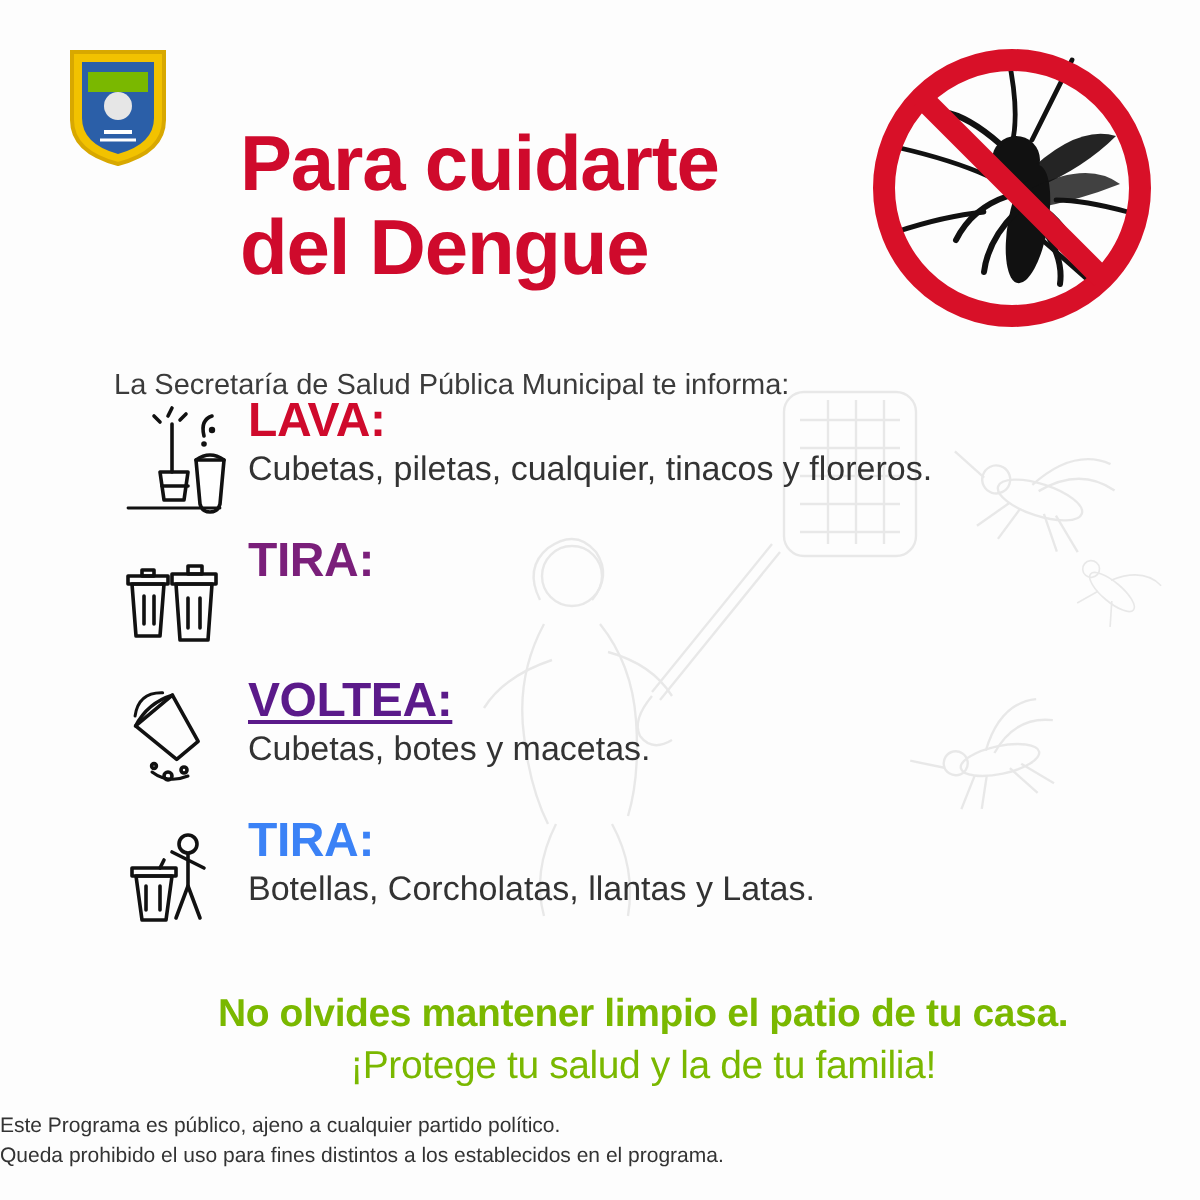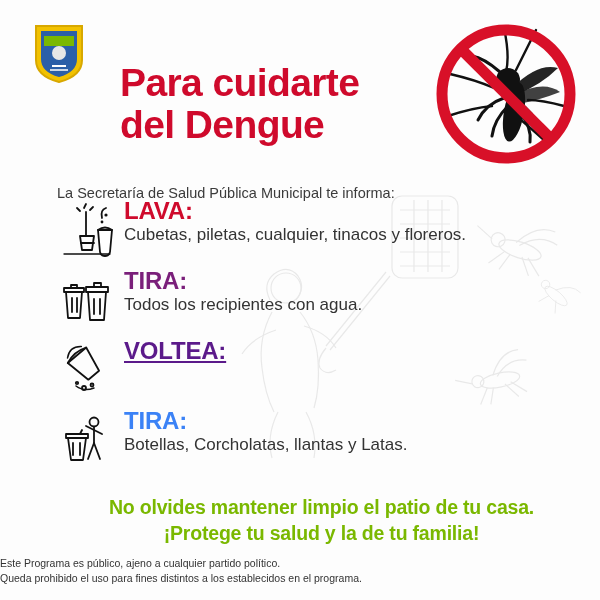--- a/index.html
+++ b/index.html
@@ -119,21 +119,21 @@
   }
   .closing-1 {
     color: #7ab800;
     font-size: 19.5px;
     font-weight: bold;
     letter-spacing: -0.2px;
   }
   .closing-2 {
     color: #7ab800;
     font-size: 19.5px;
-    font-weight: bold;
+    font-weight: normal;
     margin-top: 3px;
     letter-spacing: -0.2px;
   }
 
   .legal {
     position: absolute;
     left: 0;
     right: 0;
     top: 556px;
     text-align: left;
@@ -259,38 +259,38 @@
           <path d="M6 16 h20 v4 h-20 z"></path>
           <path d="M13 13 h6 v3 h-6 z"></path>
           <path d="M14 26 v14 M19 26 v14"></path>
           <path d="M30 20 h18 l-2 28 h-14 z"></path>
           <path d="M28 15 h22 v5 h-22 z"></path>
           <path d="M36 11 h7 v4 h-7 z"></path>
           <path d="M36 27 v15 M42 27 v15"></path>
         </g>
       </svg>
       <div class="step-title t-tapa">TIRA:</div>
-      <div class="step-desc">Todos los recipientes con agua.</div>
     </div>
 
     <div class="step">
       <svg class="step-icon" viewBox="0 0 56 58" xmlns="http://www.w3.org/2000/svg">
         <g stroke="#111111" stroke-width="1.8" fill="none" stroke-linecap="round" stroke-linejoin="round">
           <g transform="rotate(-40 28 24)">
             <path d="M16 10 h24 l-5 26 h-14 z"></path>
             <path d="M16 10 q12 -5 24 0"></path>
             <path d="M19 6 q9 -8 18 0" stroke-width="1.5"></path>
           </g>
           <path d="M18 44 q8 6 18 2" stroke-width="1.5"></path>
           <circle cx="26" cy="46" r="2"></circle>
           <circle cx="34" cy="43" r="1.5"></circle>
           <circle cx="19" cy="41" r="1.2"></circle>
         </g>
       </svg>
       <div class="step-title t-voltea">VOLTEA:</div>
+      <div class="step-desc">Cubetas, botes y macetas.</div>
     </div>
 
     <div class="step">
       <svg class="step-icon" viewBox="0 0 56 58" xmlns="http://www.w3.org/2000/svg">
         <g stroke="#111111" stroke-width="1.8" fill="none" stroke-linecap="round" stroke-linejoin="round">
           <circle cx="36" cy="10" r="4.5"></circle>
           <path d="M36 15 v16"></path>
           <path d="M36 18 l-8 -4 M36 18 l8 4"></path>
           <path d="M36 31 l-6 16 M36 31 l6 16"></path>
           <path d="M10 26 h18 l-3 22 h-12 z"></path>

